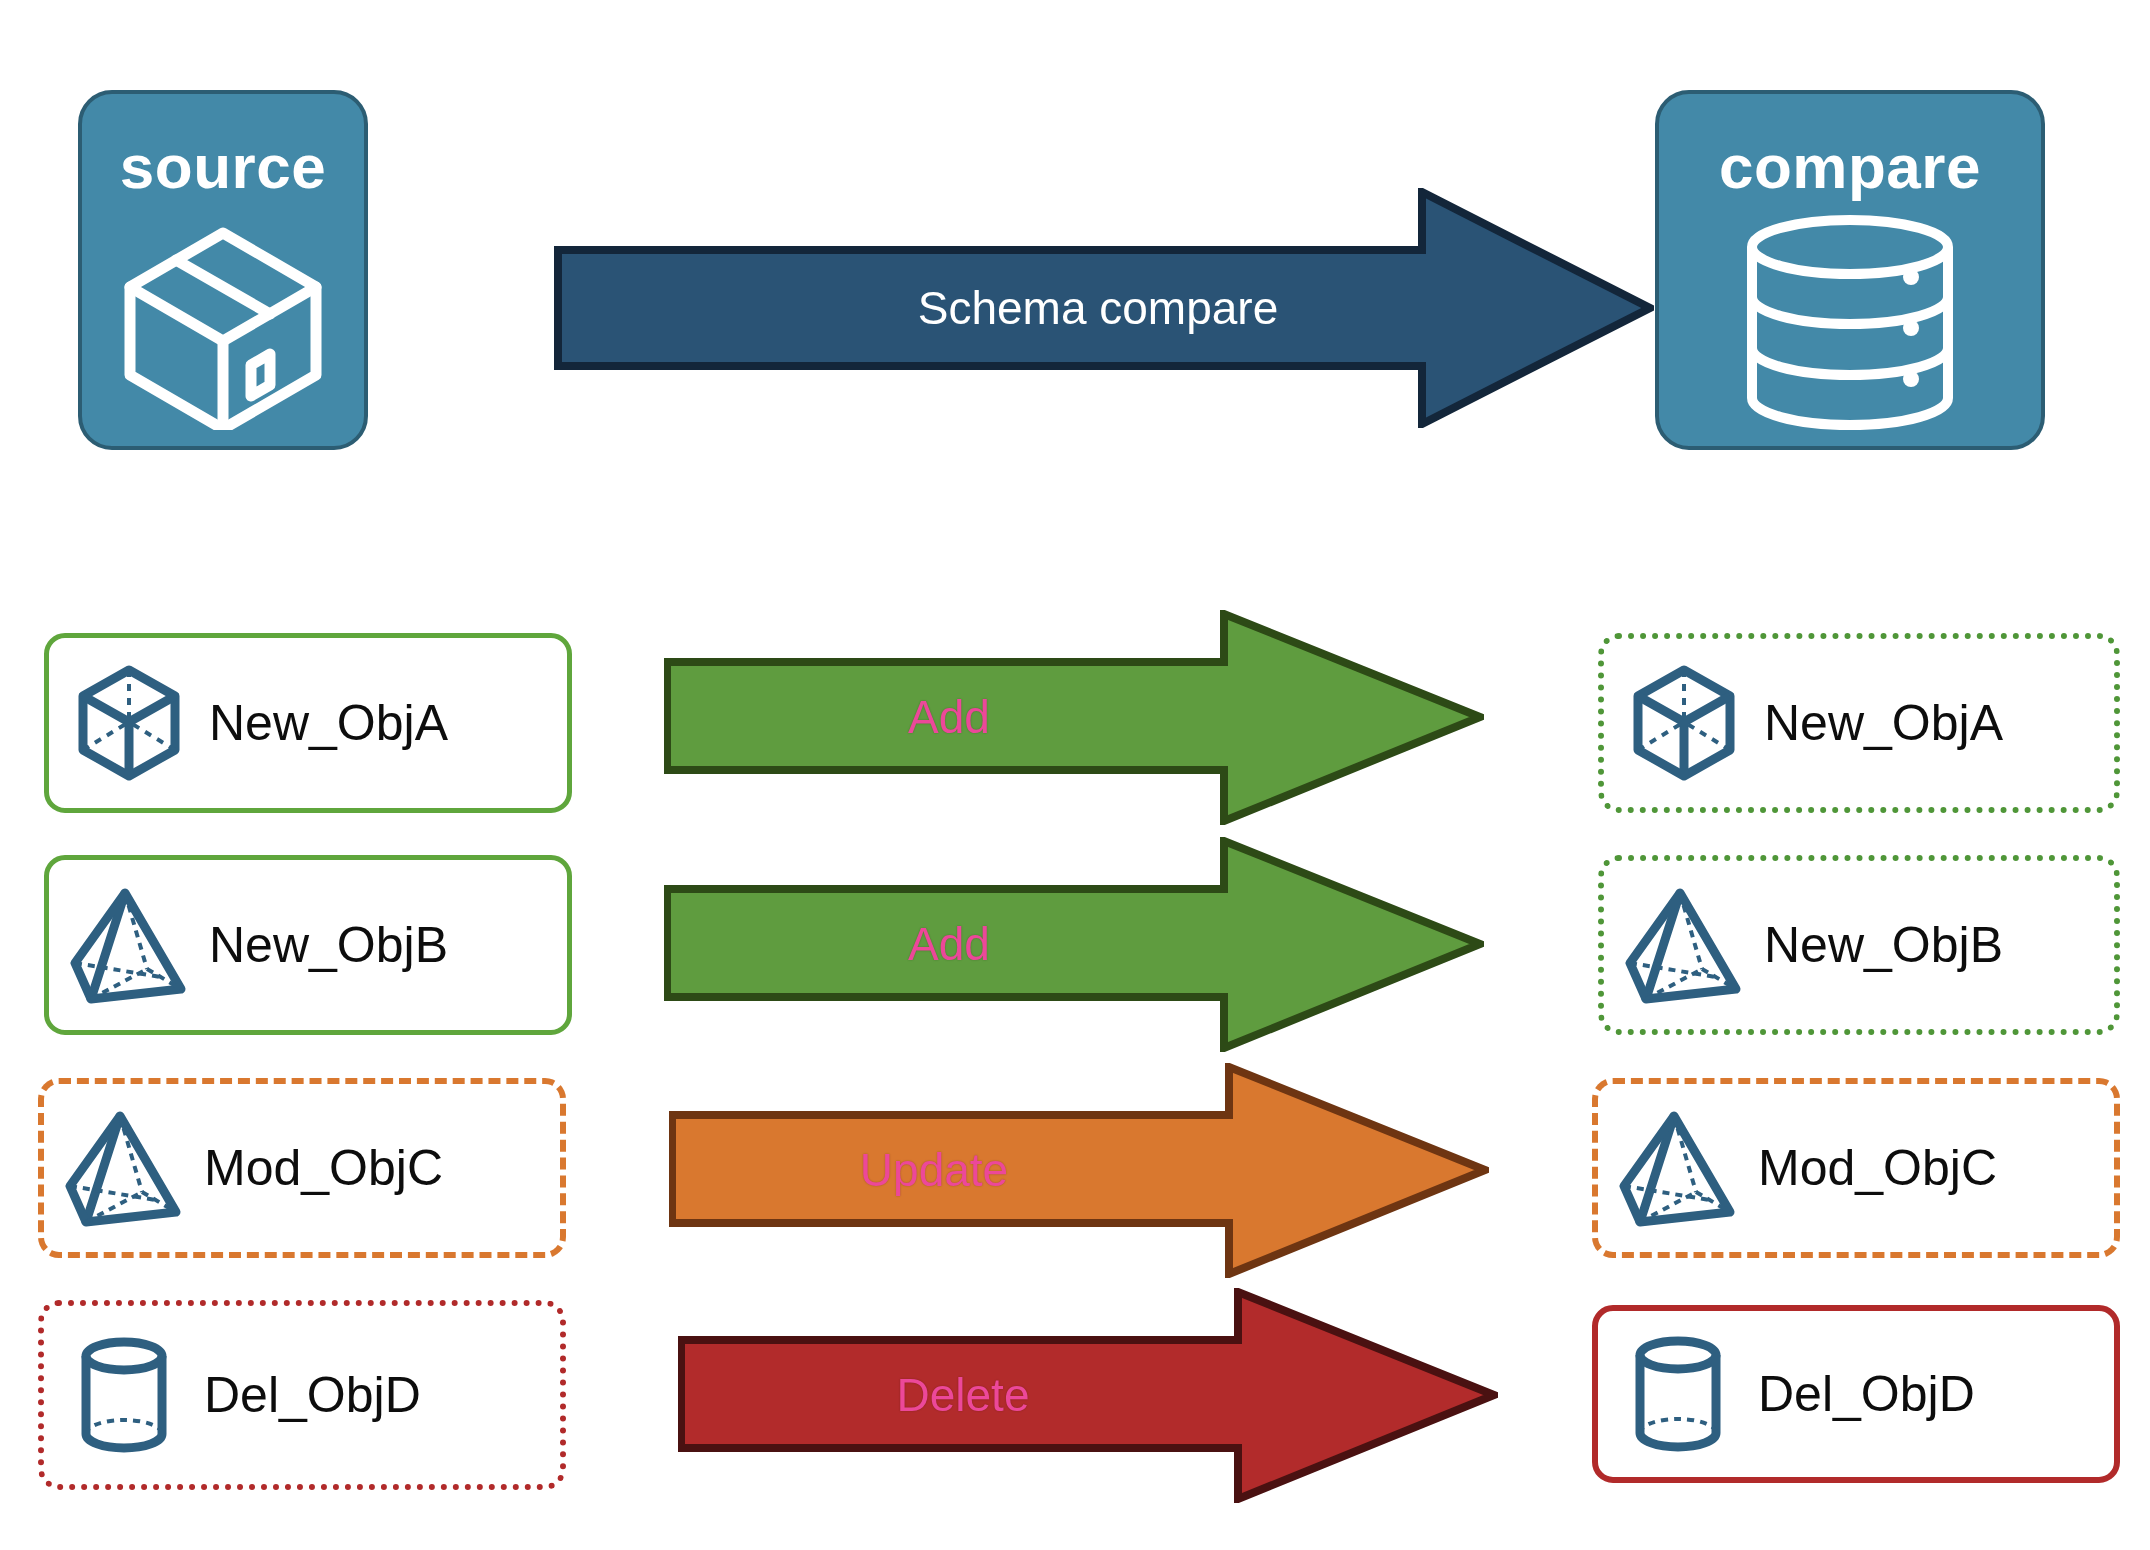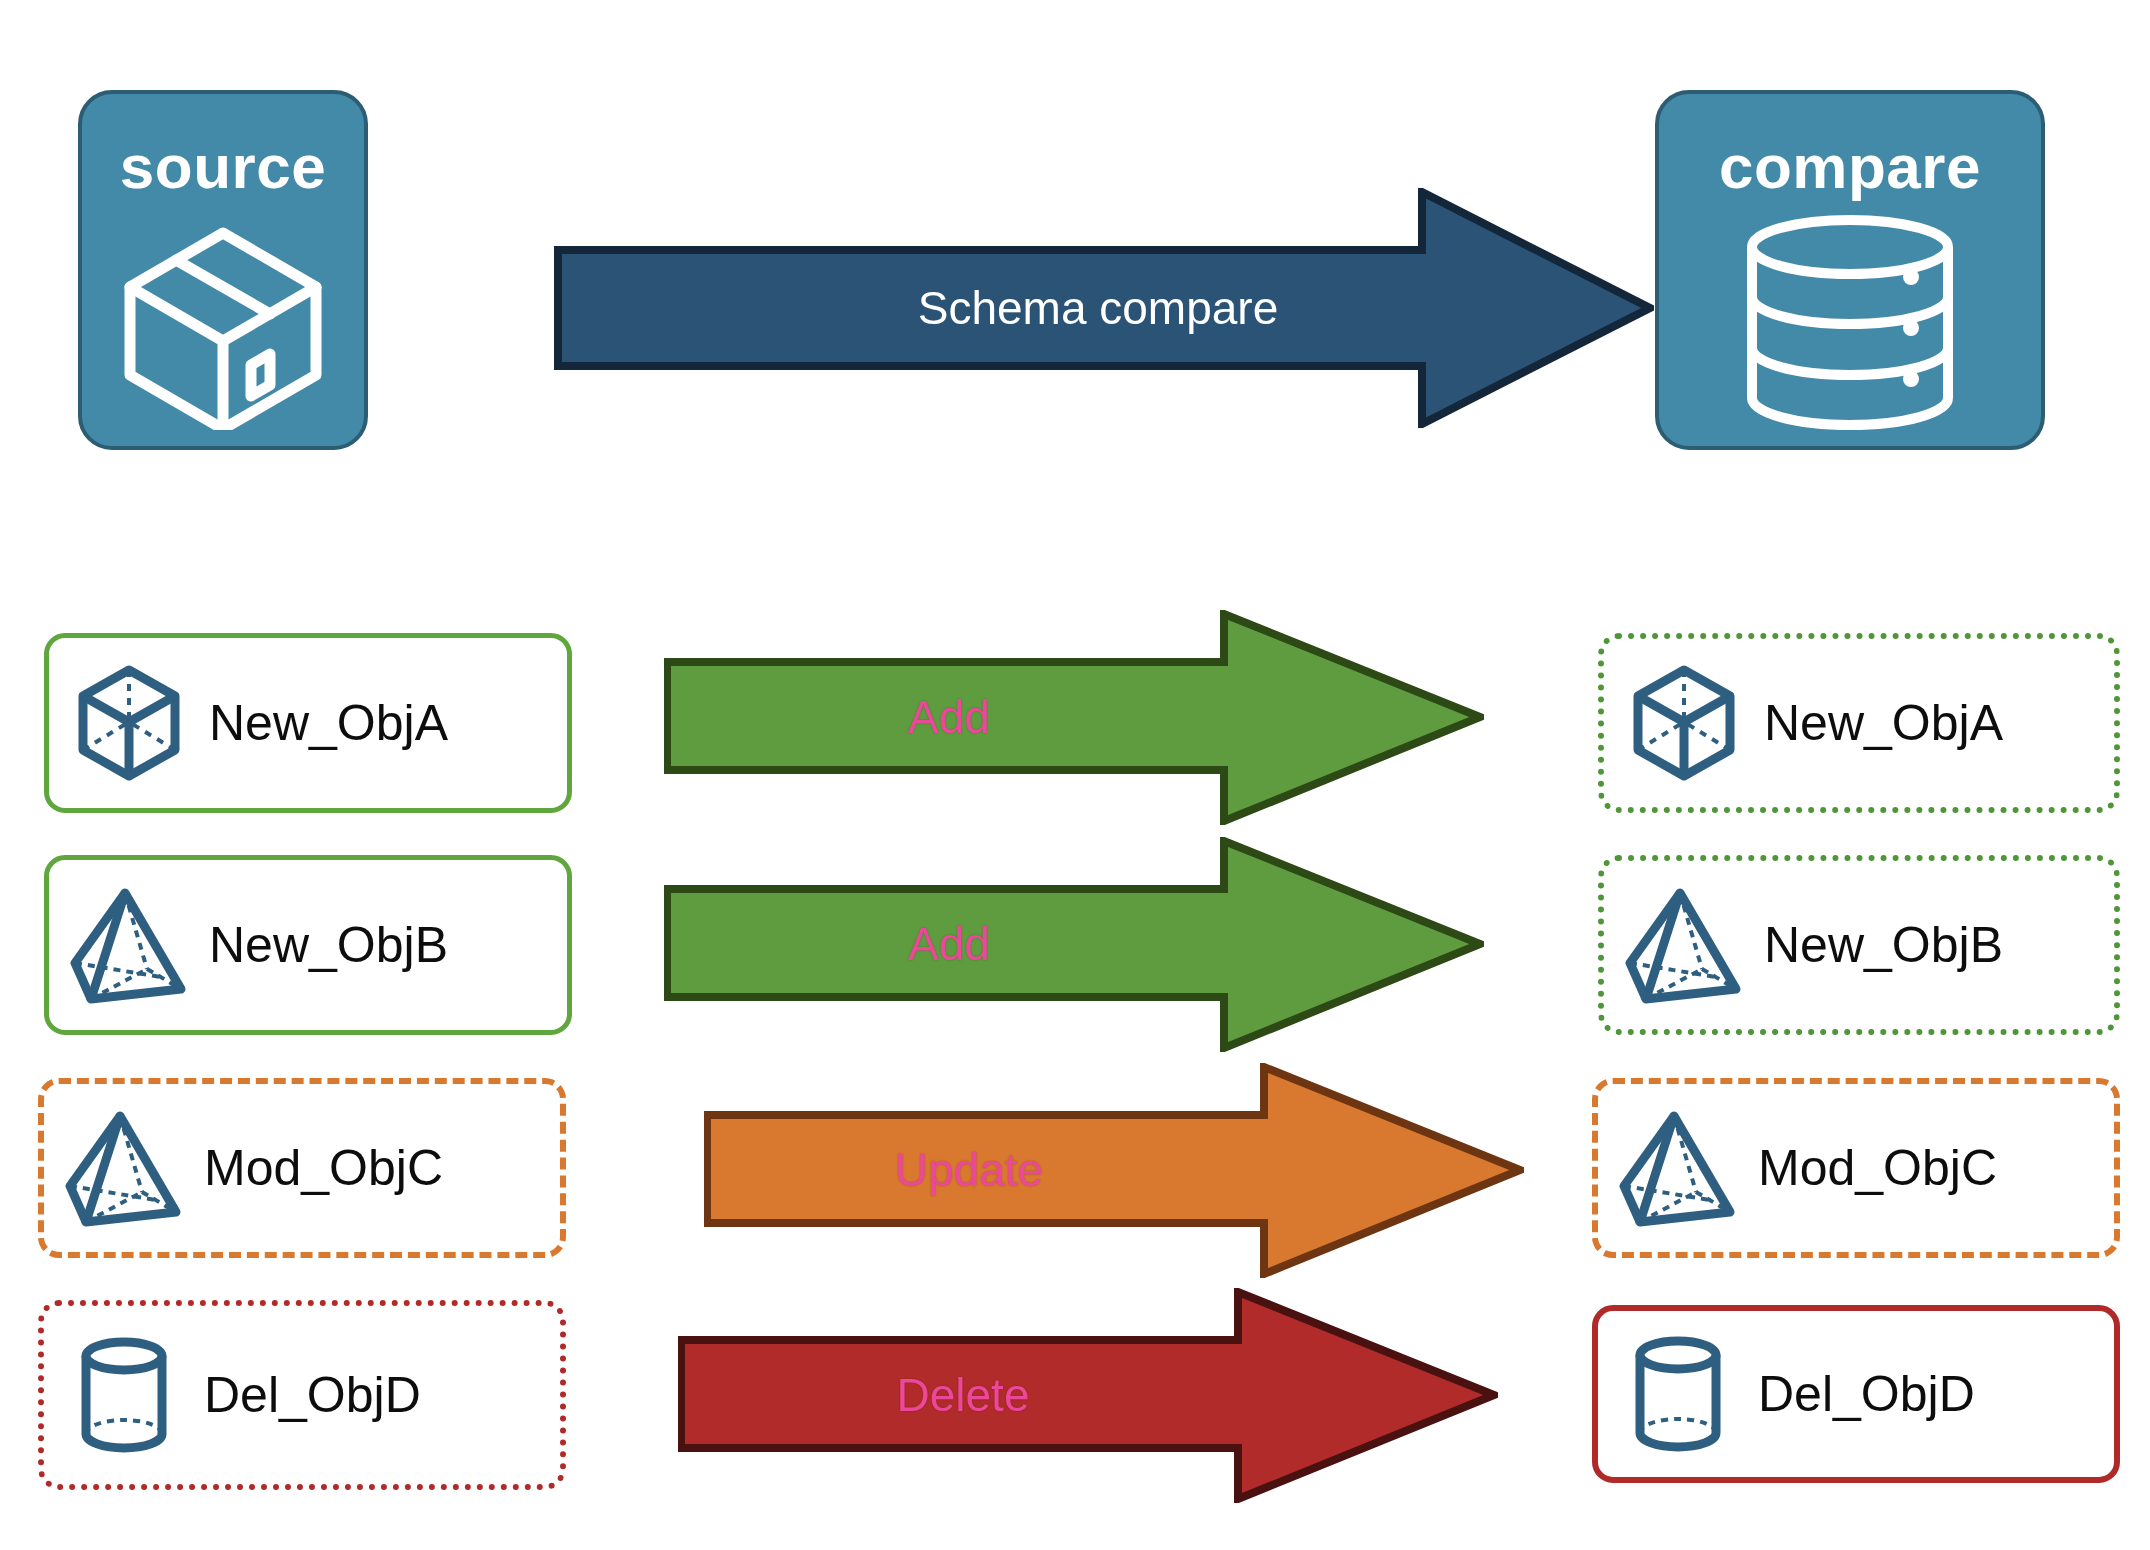--- a/index.html
+++ b/index.html
@@ -227,21 +227,21 @@
           <path d="M6 78 L92 92"></path>
           <path d="M56 8 L78 84"></path>
           <path d="M22 114 L78 84"></path>
           <path d="M78 84 L112 104"></path>
         </g>
       </svg>
     </div>
     <div class="olabel">Mod_ObjC</div>
   </div>
 
-  <div class="actarrow" style="left:664px;top:1063px;width:820px;height:215px;padding-left:40px;">
+  <div class="actarrow" style="left:629px;top:1063px;width:820px;height:215px;padding-left:40px;">
     <svg width="820" height="215" viewBox="0 0 820 215" preserveAspectRatio="none">
       <polygon points="3,52 560,52 560,4 816,107 560,211 560,160 3,160" fill="#d9782f" stroke="#6e3512" stroke-width="8" stroke-linejoin="miter"></polygon>
     </svg>
     <div class="alabel" style="top:107px;left:0;right:250px;">Update</div>
   </div>
 
   <div class="objbox b-dash-orange" style="left:1592px;top:1078px;width:528px;height:180px;">
     <div class="oicon" style="width:160px;">
       <svg width="120" height="120" viewBox="0 0 120 120" fill="none" stroke="#2e5f80" stroke-width="9" stroke-linejoin="round">
         <path d="M56 8 L112 104 L22 114 Z"></path>

